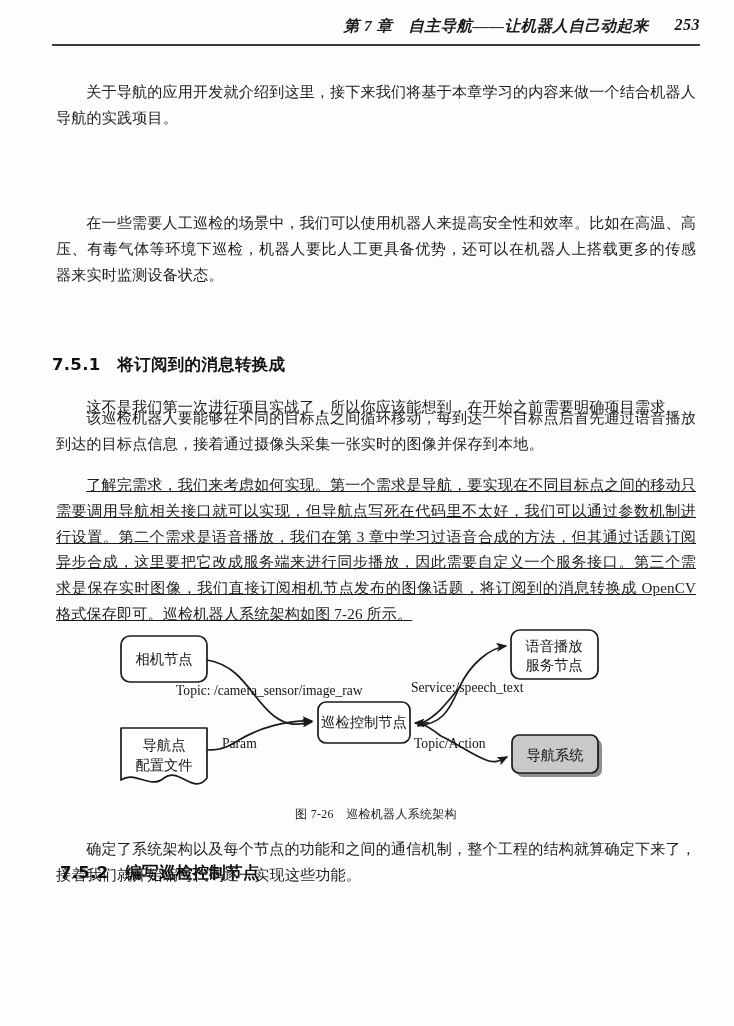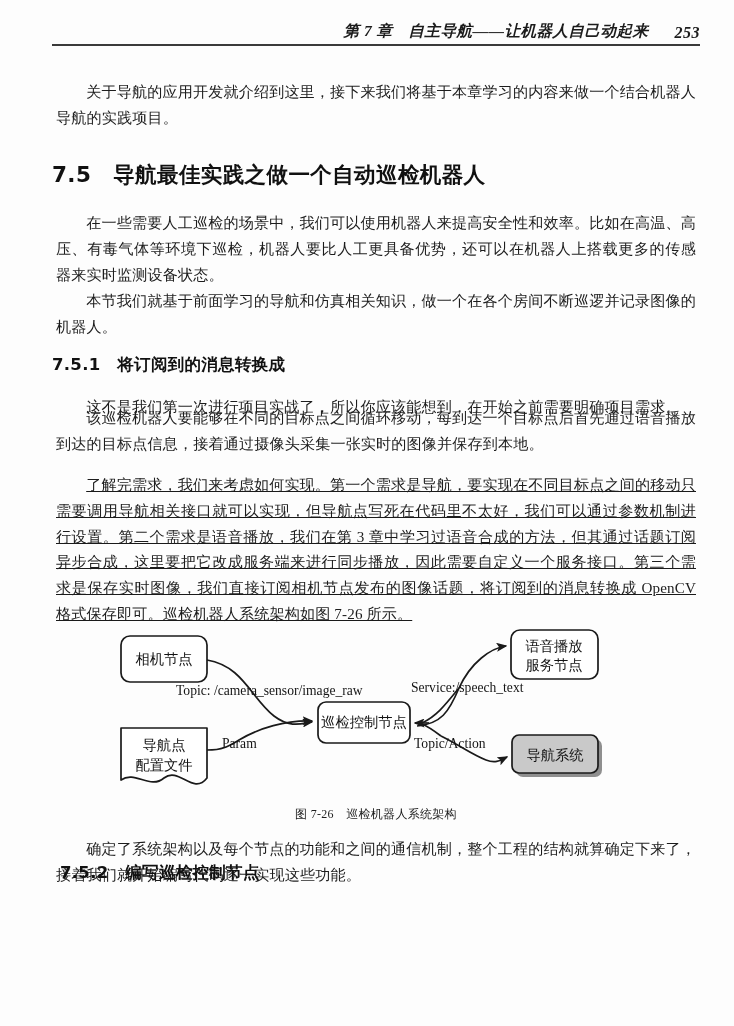--- a/index.html
+++ b/index.html
@@ -24,21 +24,20 @@
   }
 
   
   .runhead {
     position: absolute;
     left: 52px;
     top: 16px;
     width: 648px;
     height: 26px;
     display: flex;
-    align-items: flex-end;
     justify-content: flex-end;
     gap: 0;
     font-style: italic;
     font-weight: 700;
     font-size: 15.5px;
     letter-spacing: 0.5px;
     color: #1c1c1c;
   }
   .runhead .chap { white-space: pre; }
   .runhead .pageno {
@@ -137,31 +136,25 @@
   <div class="runhead">
     <span class="chap">第 7 章　自主导航——让机器人自己动起来</span>
     <span class="pageno">253</span>
   </div>
   <div class="rule"></div>
 
   <div class="col" id="block-intro">
     <p class="para">关于导航的应用开发就介绍到这里，接下来我们将基于本章学习的内容来做一个结合机器人导航的实践项目。</p>
   </div>
 
-  <div class="col" id="sec-75">
-    <h2 class="sec">7.5　导航最佳实践之做一个自动巡检机器人</h2>
-  </div>
 
   <div class="col" id="block-p1">
     <p class="para">在一些需要人工巡检的场景中，我们可以使用机器人来提高安全性和效率。比如在高温、高压、有毒气体等环境下巡检，机器人要比人工更具备优势，还可以在机器人上搭载更多的传感器来实时监测设备状态。</p>
   </div>
 
-  <div class="col" id="block-p2">
-    <p class="para">本节我们就基于前面学习的导航和仿真相关知识，做一个在各个房间不断巡逻并记录图像的机器人。</p>
-  </div>
 
   <div class="col" id="sub-751">
     <h3 class="subsec">7.5.1　将订阅到的消息转换成</h3>
   </div>
 
   <div class="col" id="block-p3">
     <p class="para">这不是我们第一次进行项目实战了，所以你应该能想到，在开始之前需要明确项目需求。</p>
   </div>
 
   <div class="col" id="block-p4">

